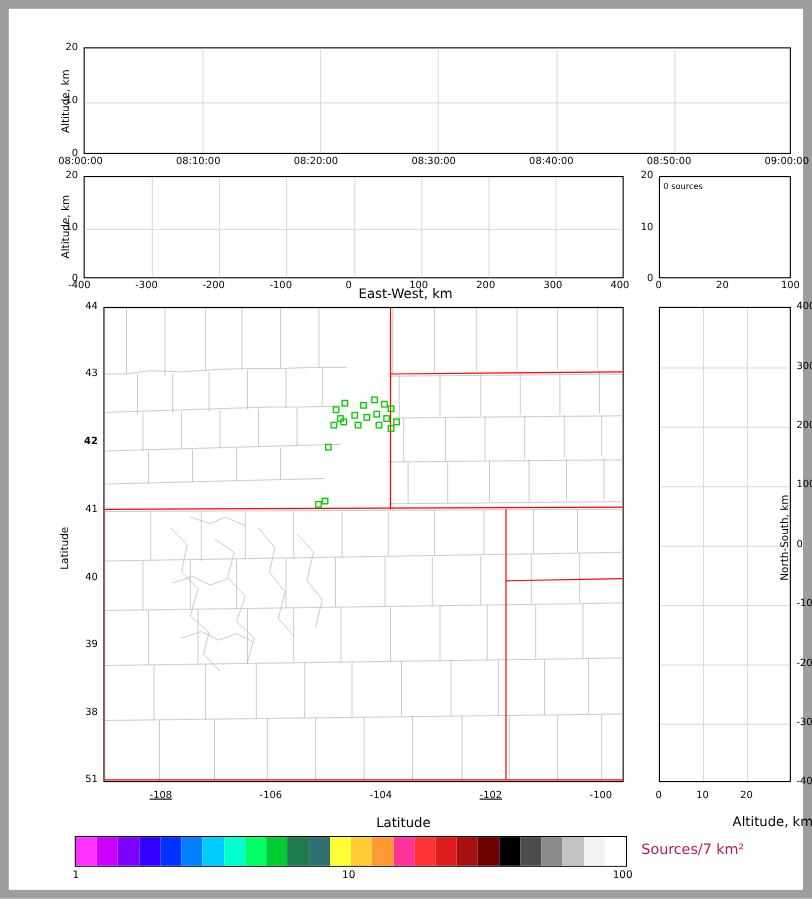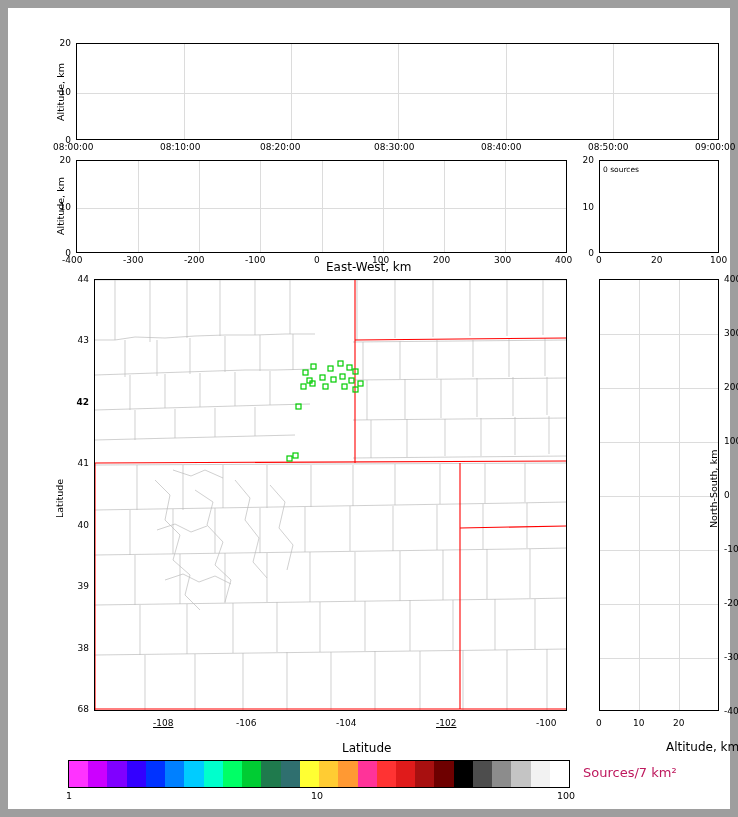--- a/index.html
+++ b/index.html
@@ -49,21 +49,21 @@
       <div class="gl" style="left:428.5px;top:0;width:1px;height:100%;"></div>
       <div class="gl" style="left:535.6px;top:0;width:1px;height:100%;"></div>
     </div>
   </div>
   <div class="vlabel" style="left:47px;top:113px;">Altitude, km</div>
   <div class="tickr" style="left:40px;top:30px;width:23px;">20</div>
   <div class="tickr" style="left:40px;top:78.5px;width:23px;">10</div>
   <div class="tickr" style="left:40px;top:127px;width:23px;">0</div>
   <div class="tick" style="left:45px;top:134px;">08:00:00</div>
   <div class="tick" style="left:152px;top:134px;">08:10:00</div>
-  <div class="tick" style="left:252px;top:134px;">08:20:00</div>
+  <div class="tick" style="left:259px;top:134px;">08:20:00</div>
   <div class="tick" style="left:366px;top:134px;">08:30:00</div>
   <div class="tick" style="left:473px;top:134px;">08:40:00</div>
   <div class="tick" style="left:580px;top:134px;">08:50:00</div>
   <div class="tick" style="left:687px;top:134px;">09:00:00</div>
 
   <div class="panel" style="left:68px;top:152px;width:491px;height:93px;">
     <div class="grid">
       <div class="gl" style="left:0;top:46.5px;width:100%;height:1px;"></div>
       <div class="gl" style="left:61.1px;top:0;width:1px;height:100%;"></div>
       <div class="gl" style="left:122.3px;top:0;width:1px;height:100%;"></div>
@@ -263,23 +263,23 @@
   <div class="vlabel" style="left:46px;top:510px;">Latitude</div>
   <div class="axlabel" style="left:288px;top:733px;">Latitude</div>
 
   <div class="tickr" style="left:58px;top:266px;width:23px;">44</div>
   <div class="tickr" style="left:58px;top:327px;width:23px;">43</div>
   <div class="tickr" style="left:58px;top:389px;width:23px;font-weight:bold;">42</div>
   <div class="tickr" style="left:58px;top:450px;width:23px;">41</div>
   <div class="tickr" style="left:58px;top:512px;width:23px;">40</div>
   <div class="tickr" style="left:58px;top:573px;width:23px;">39</div>
   <div class="tickr" style="left:58px;top:635px;width:23px;">38</div>
-  <div class="tickr" style="left:58px;top:696px;width:23px;">68</div>
-
-  <div class="tick" style="left:145px;top:710px;text-decoration:underline;">-108</div>
+  <div class="tickr" style="left:58px;top:696px;width:23px;">51</div>
+
+  <div class="tick" style="left:128px;top:710px;text-decoration:underline;">-108</div>
   <div class="tick" style="left:228px;top:710px;">-106</div>
   <div class="tick" style="left:328px;top:710px;">-104</div>
   <div class="tick" style="left:428px;top:710px;text-decoration:underline;">-102</div>
   <div class="tick" style="left:528px;top:710px;">-100</div>
 
   <div class="panel" style="left:591px;top:271px;width:120px;height:432px;">
     <div class="grid">
       <div class="gl" style="left:0;top:53.5px;width:100%;height:1px;"></div>
       <div class="gl" style="left:0;top:107.5px;width:100%;height:1px;"></div>
       <div class="gl" style="left:0;top:161.5px;width:100%;height:1px;"></div>

